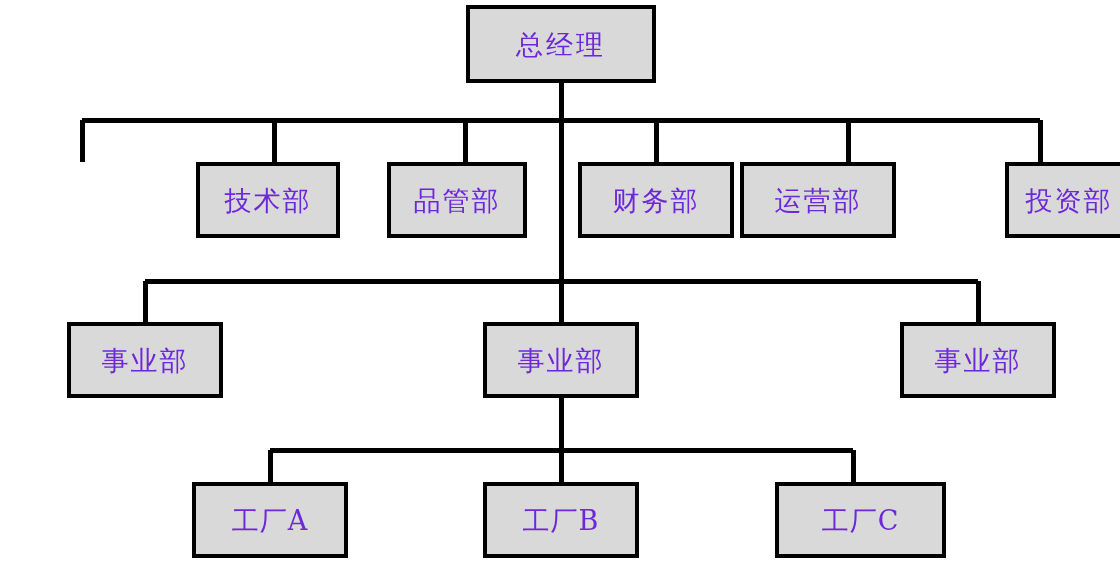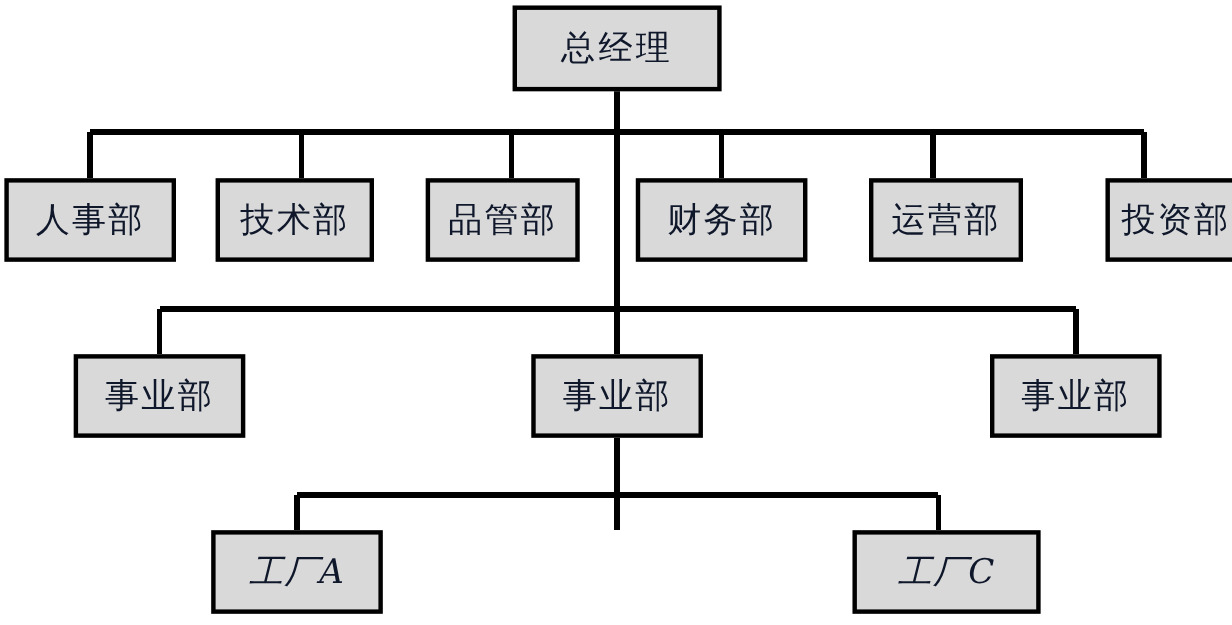--- a/index.html
+++ b/index.html
@@ -26,29 +26,29 @@
     position: absolute;
     box-sizing: border-box;
     background: #d9d9d9;
     border: 4px solid #000000;
     display: flex;
     align-items: center;
     justify-content: center;
     z-index: 2;
   }
   .org-node-label {
-    font-size: 31px;
+    font-size: 27px;
     line-height: 1;
-    color: #0f172a;
+    color: #6d28d9;
     letter-spacing: 2px;
     white-space: nowrap;
     user-select: none;
   }
   .node-root .org-node-label { letter-spacing: 3px; }
-  .node-factory .org-node-label { letter-spacing: 1px; font-style: italic; }
+  .node-factory .org-node-label { letter-spacing: 1px; }
 </style>
 </head>
 <body>
 
 <div id="chart-root">
 
   <svg id="connector-layer" viewBox="0 0 1120 568" width="1120" height="568" xmlns="http://www.w3.org/2000/svg">
     <g stroke="#000000" stroke-width="5" fill="none" shape-rendering="crispEdges">
 
       <line x1="561" y1="83" x2="561" y2="322"></line>
@@ -73,49 +73,49 @@
 
       <line x1="270" y1="450" x2="270" y2="482"></line>
       <line x1="853" y1="450" x2="853" y2="482"></line>
     </g>
   </svg>
 
   <div class="org-node node-root" style="left:466px; top:5px; width:190px; height:78px;">
     <span class="org-node-label">总经理</span>
   </div>
 
-  <div class="org-node node-dept" style="left:4px; top:162px; width:156px; height:76px;">
-    <span class="org-node-label">人事部</span>
-  </div>
   <div class="org-node node-dept" style="left:196px; top:162px; width:144px; height:76px;">
     <span class="org-node-label">技术部</span>
   </div>
   <div class="org-node node-dept" style="left:387px; top:162px; width:140px; height:76px;">
     <span class="org-node-label">品管部</span>
   </div>
   <div class="org-node node-dept" style="left:578px; top:162px; width:156px; height:76px;">
     <span class="org-node-label">财务部</span>
   </div>
-  <div class="org-node node-dept" style="left:790px; top:162px; width:140px; height:76px;text-align:right;">
+  <div class="org-node node-dept" style="left:740px; top:162px; width:156px; height:76px;text-align:right;">
     <span class="org-node-label">运营部</span>
   </div>
   <div class="org-node node-dept" style="left:1005px; top:162px; width:128px; height:76px;text-align:right;">
     <span class="org-node-label">投资部</span>
   </div>
 
   <div class="org-node node-division" style="left:67px; top:322px; width:156px; height:76px;">
     <span class="org-node-label">事业部</span>
   </div>
   <div class="org-node node-division" style="left:483px; top:322px; width:156px; height:76px;">
     <span class="org-node-label">事业部</span>
   </div>
   <div class="org-node node-division" style="left:900px; top:322px; width:156px; height:76px;">
     <span class="org-node-label">事业部</span>
   </div>
 
   <div class="org-node node-factory" style="left:192px; top:482px; width:156px; height:76px;">
     <span class="org-node-label">工厂A</span>
   </div>
+  <div class="org-node node-factory" style="left:483px; top:482px; width:156px; height:76px;">
+    <span class="org-node-label">工厂B</span>
+  </div>
   <div class="org-node node-factory" style="left:775px; top:482px; width:171px; height:76px;">
     <span class="org-node-label">工厂C</span>
   </div>
 
 </div>
 
 </body></html>

